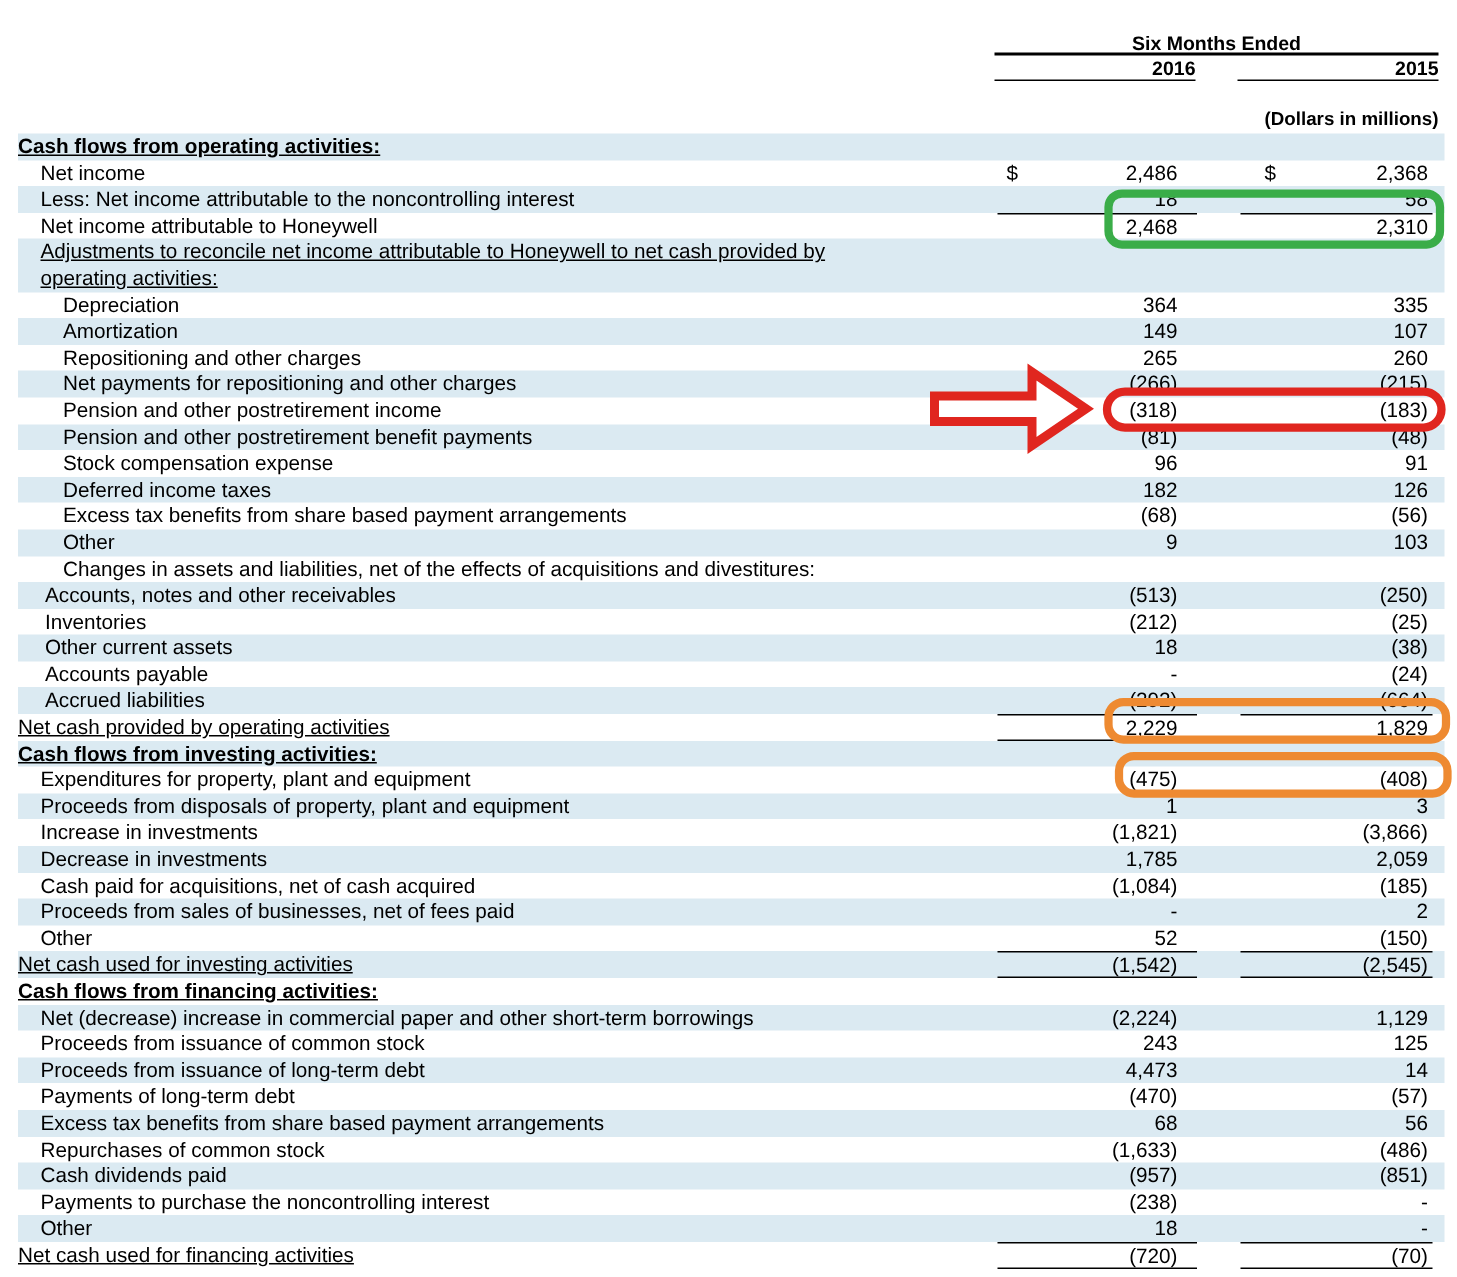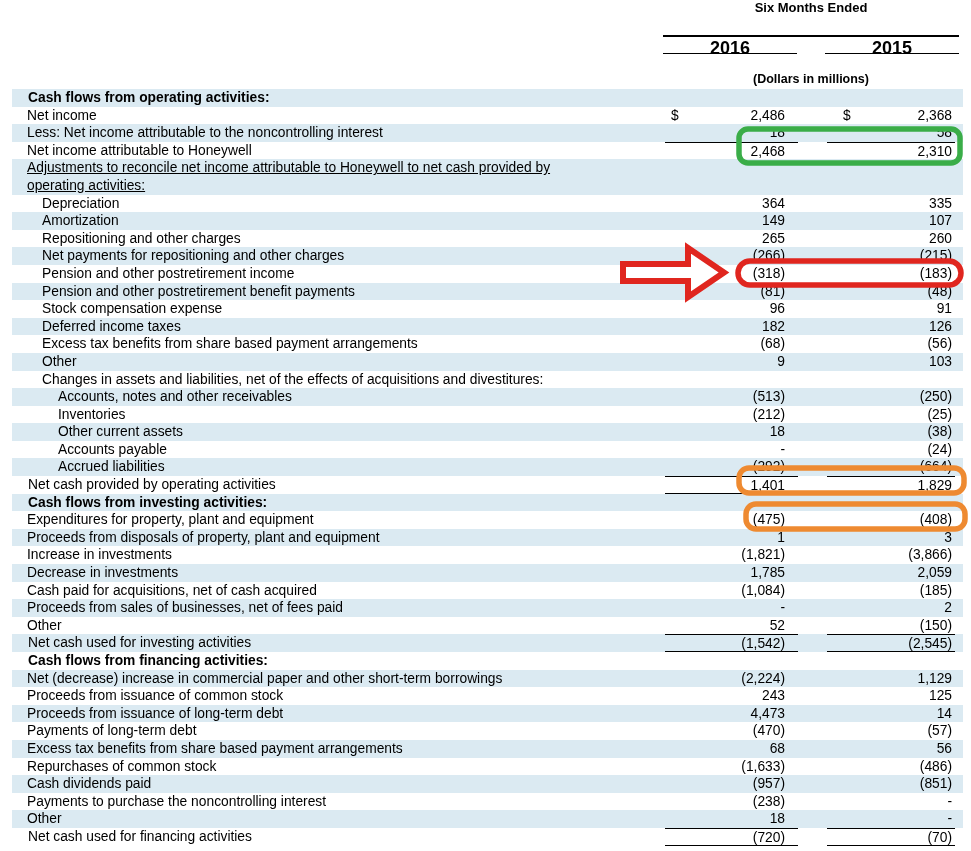--- a/index.html
+++ b/index.html
@@ -4,35 +4,35 @@
 <style>
   html,body{margin:0;padding:0;}
   body{
     width:971px;height:851px;position:relative;background:#ffffff;
     font-family:"Liberation Sans","DejaVu Sans",sans-serif;
     font-size:13.8px;color:#000;overflow:hidden;
   }
   
   .hdr{position:absolute;left:0;top:0;width:971px;height:89px;}
   .h-center{position:absolute;left:663px;width:296px;text-align:center;font-weight:bold;font-size:13px;white-space:nowrap;}
-  .h-t1{top:0;} .h-t2{top:20px;}
+  .h-t1{top:21px;} .h-t2{top:20px;}
   .h-rule{position:absolute;height:1.6px;background:#000;}
   .h-rule-full{left:663px;width:296px;top:35px;}
-  .h-col{position:absolute;width:134px;text-align:center;font-weight:bold;font-size:18px;top:38px;}
+  .h-col{position:absolute;width:134px;text-align:right;font-weight:bold;font-size:13px;top:38px;}
   .h-col-1{left:663px;} .h-col-2{left:825px;}
   .h-rule-c1{left:663px;width:134px;top:52.5px;}
   .h-rule-c2{left:825px;width:134px;top:52.5px;}
-  .h-units{position:absolute;left:663px;width:296px;top:72px;text-align:center;font-weight:bold;font-size:12.5px;}
+  .h-units{position:absolute;left:663px;width:296px;top:72px;text-align:right;font-weight:bold;font-size:12.5px;}
   
   .tbl{position:absolute;left:12px;top:89px;width:951px;}
   .row{display:flex;height:17.6px;line-height:17.5px;}
   .row.tall{height:35.2px;text-decoration:underline;}
   .row.shade{background:var(--stripe,#dbeaf2);}
   .lbl{width:653px;box-sizing:border-box;white-space:nowrap;overflow:hidden;}
-  .ind0{padding-left:16px;} .ind1{padding-left:15px;} .ind2{padding-left:30px;} .ind3{padding-left:46px;}
+  .ind0{padding-left:0;text-decoration:underline;} .ind1{padding-left:15px;} .ind2{padding-left:30px;} .ind3{padding-left:18px;}
   .b{font-weight:bold;}
   .tall .lbl{white-space:normal;padding-right:58px;line-height:17.6px;}
   .c{box-sizing:border-box;display:flex;justify-content:flex-end;align-items:flex-start;}
   .c1{width:133px;padding-right:13px;}
   .c2{width:128px;padding-right:3px;}
   .c.has-d{justify-content:space-between;}
   .c1.has-d{padding-left:6px;}
   .c2.has-d{padding-left:16px;}
   .gap{width:29px;} .sp{width:8px;}
   .rt .c{border-top:1.6px solid #000;text-align:right;}
@@ -283,21 +283,21 @@
       </div>
       <div class="gap"></div>
       <div class="c c2">
         <span>(664)</span>
       </div>
       <div class="sp"></div>
     </div>
     <div class="row rt rb">
       <div class="lbl ind0">Net cash provided by operating activities</div>
       <div class="c c1">
-        <span>1,401</span>
+        <span>2,229</span>
       </div>
       <div class="gap"></div>
       <div class="c c2">
         <span>1,829</span>
       </div>
       <div class="sp"></div>
     </div>
     <div class="row shade">
       <div class="lbl ind0 b">Cash flows from investing activities:</div>
       <div class="c c1">

